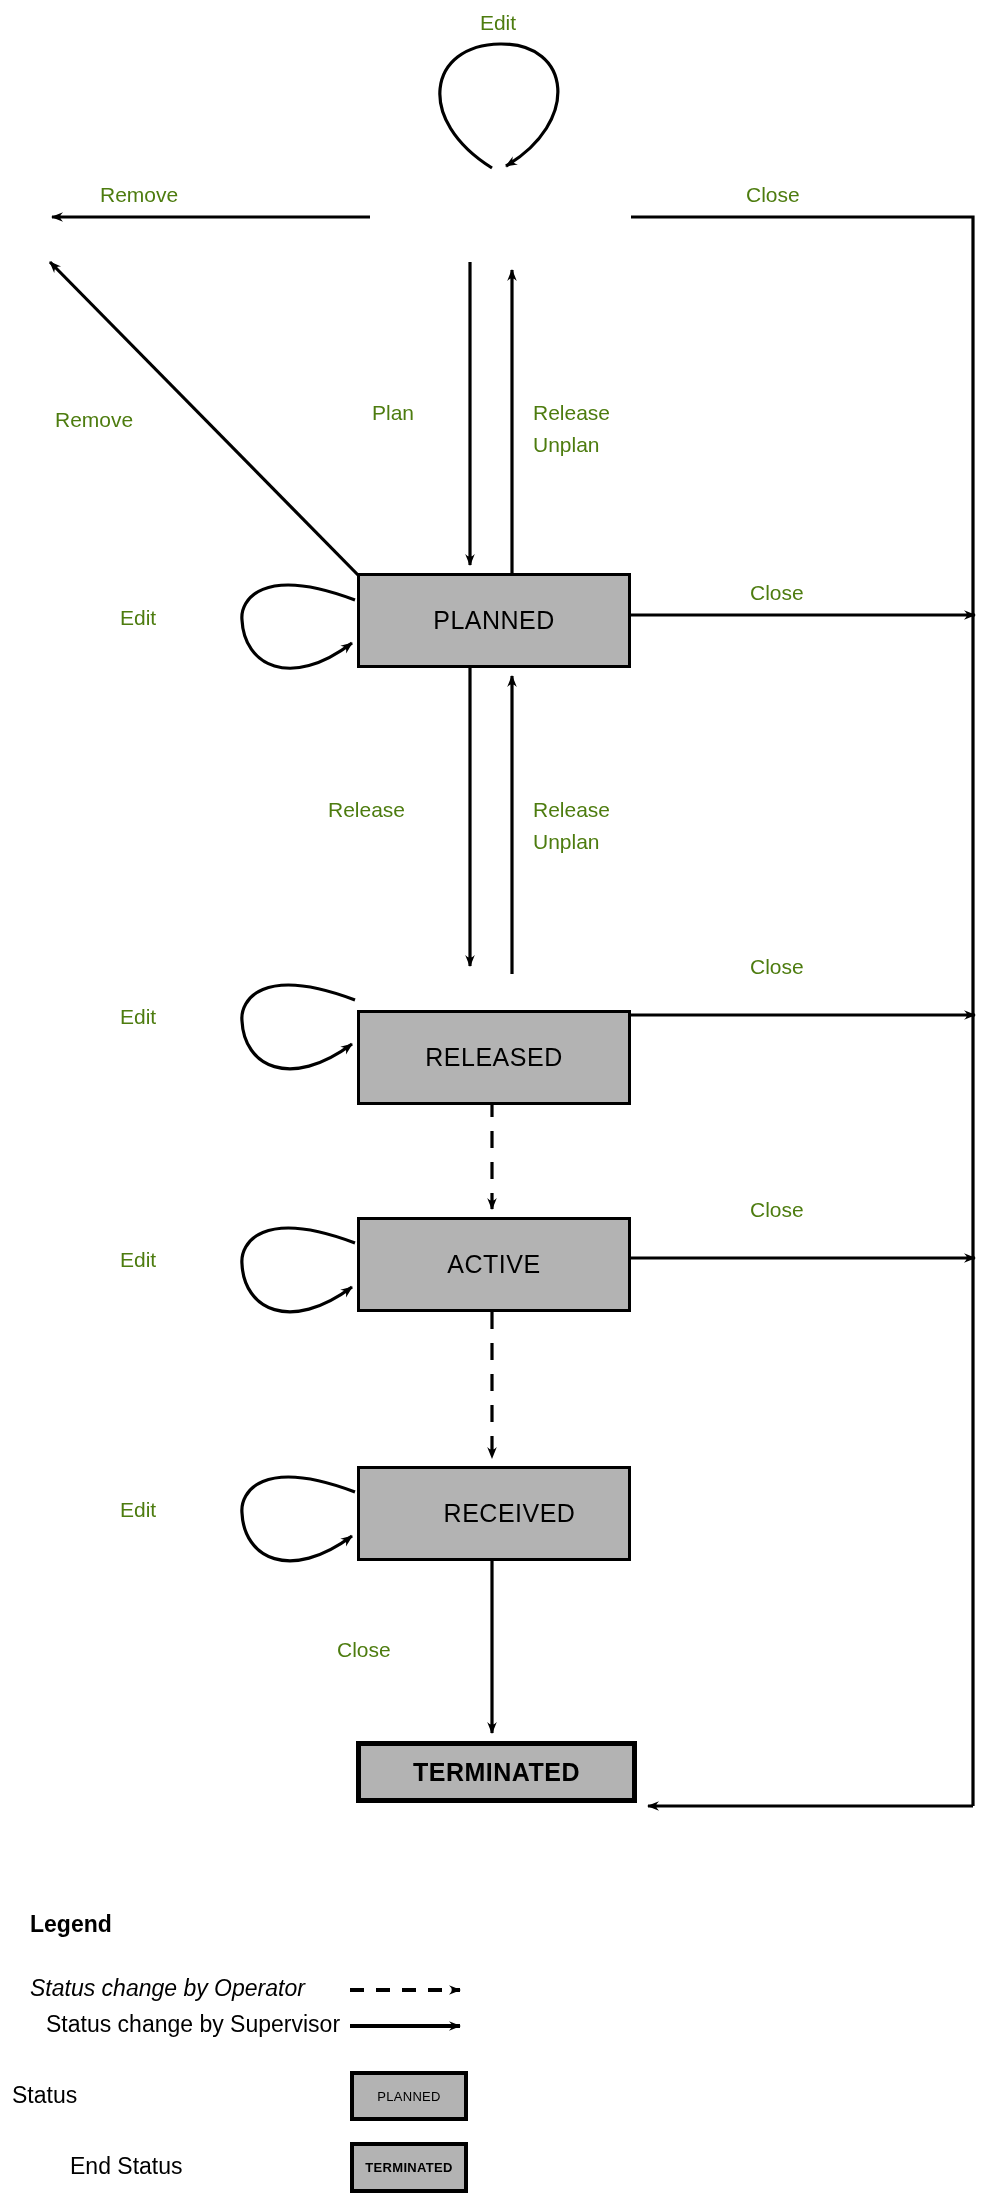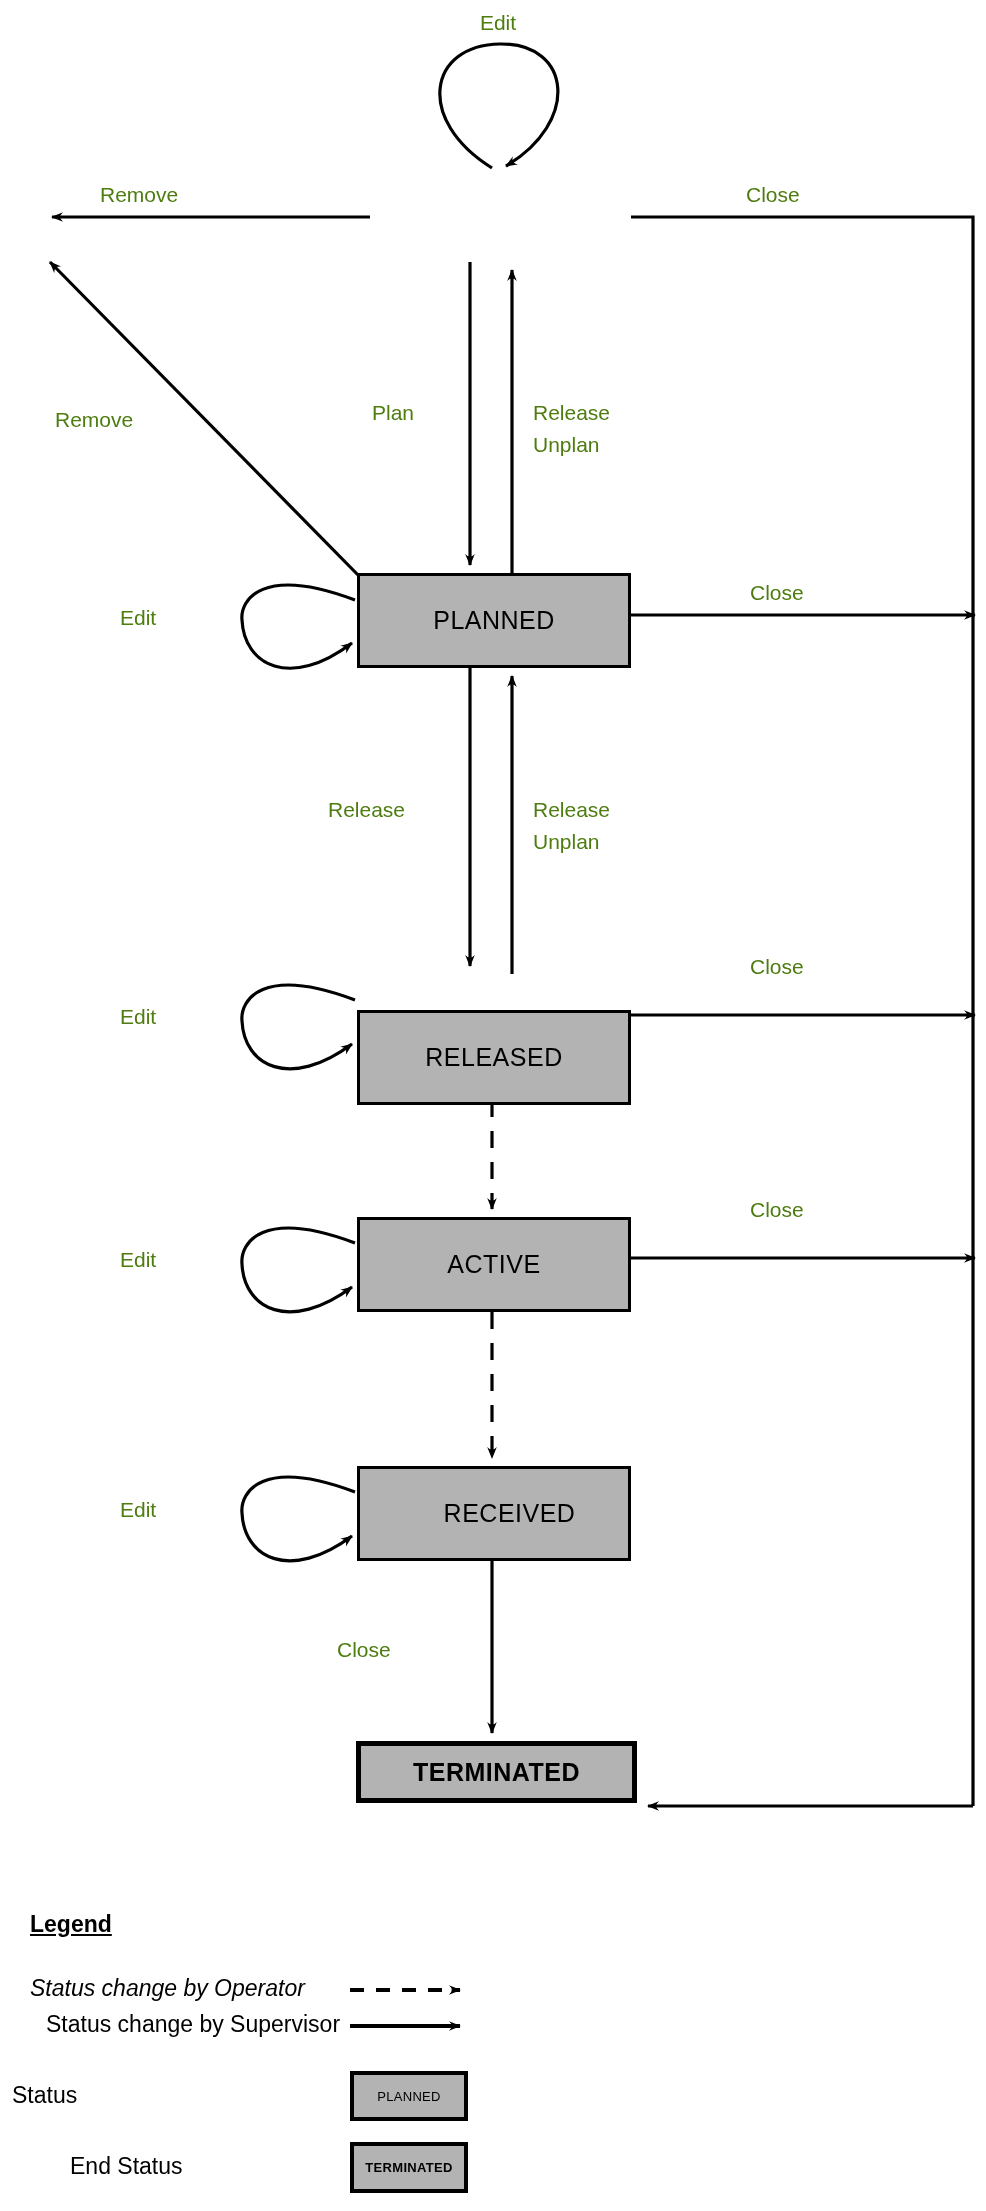--- a/index.html
+++ b/index.html
@@ -51,21 +51,20 @@
     white-space: pre;
     line-height: 1.22;
     z-index: 6;
   }
   .edge-label.center { transform: translateX(-50%); }
   .legend-title {
     position: absolute;
     font-size: 23px;
     font-weight: bold;
     color: #000000;
-    text-decoration: underline;
   }
   .legend-label {
     position: absolute;
     font-size: 23px;
     color: #000000;
     white-space: pre;
   }
   .legend-box {
     position: absolute;
     background: #b3b3b3;

